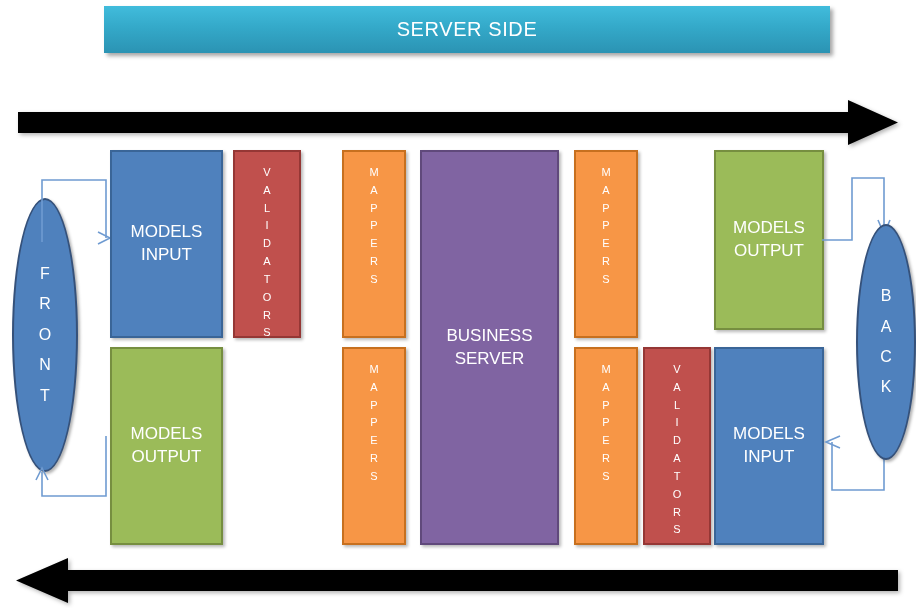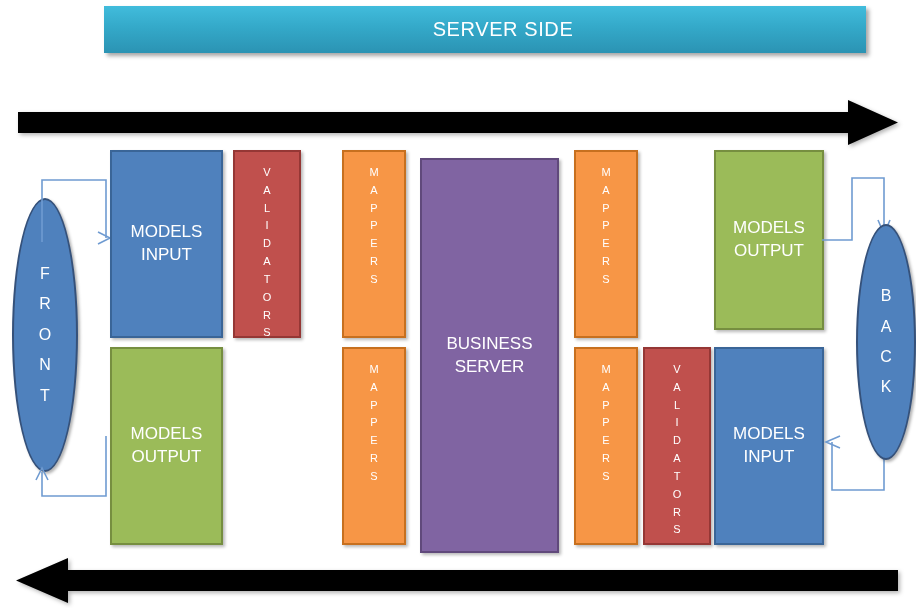--- a/index.html
+++ b/index.html
@@ -23,21 +23,20 @@
     position: absolute;
     left: 104px;
     top: 6px;
     width: 726px;
     height: 47px;
     background: linear-gradient(to bottom, #41bcdc 0%, #34a9c9 45%, #2b93b3 100%);
     box-shadow: 3px 3px 4px rgba(0,0,0,0.35);
     display: flex;
     align-items: center;
     justify-content: center;
-    padding-left: 36px;
   }
   .banner-label {
     color: #ffffff;
     font-size: 20px;
     letter-spacing: 0.6px;
     font-weight: normal;
   }
 
   
   .bigarrow {
@@ -71,21 +70,21 @@
     display: flex;
     flex-direction: column;
     align-items: center;
   }
   .box .v-label span { display: block; }
 
   .blue   { background: #4f81bd; border: 2px solid #3a6597; }
   .green  { background: #9bbb59; border: 2px solid #768e40; }
   .orange { background: #f79646; border: 2px solid #c7701f; }
   .red    { background: #c0504d; border: 2px solid #953735; }
-  .purple { background: #8064a2; border: 2px solid #60497b; margin-top: 8px; }
+  .purple { background: #8064a2; border: 2px solid #60497b; }
 
   
   .vbox { align-items: flex-start; padding-top: 12px; }
 
   
   .oval {
     position: absolute;
     background: #4f81bd;
     border: 2px solid #35517a;
     border-radius: 50%;

